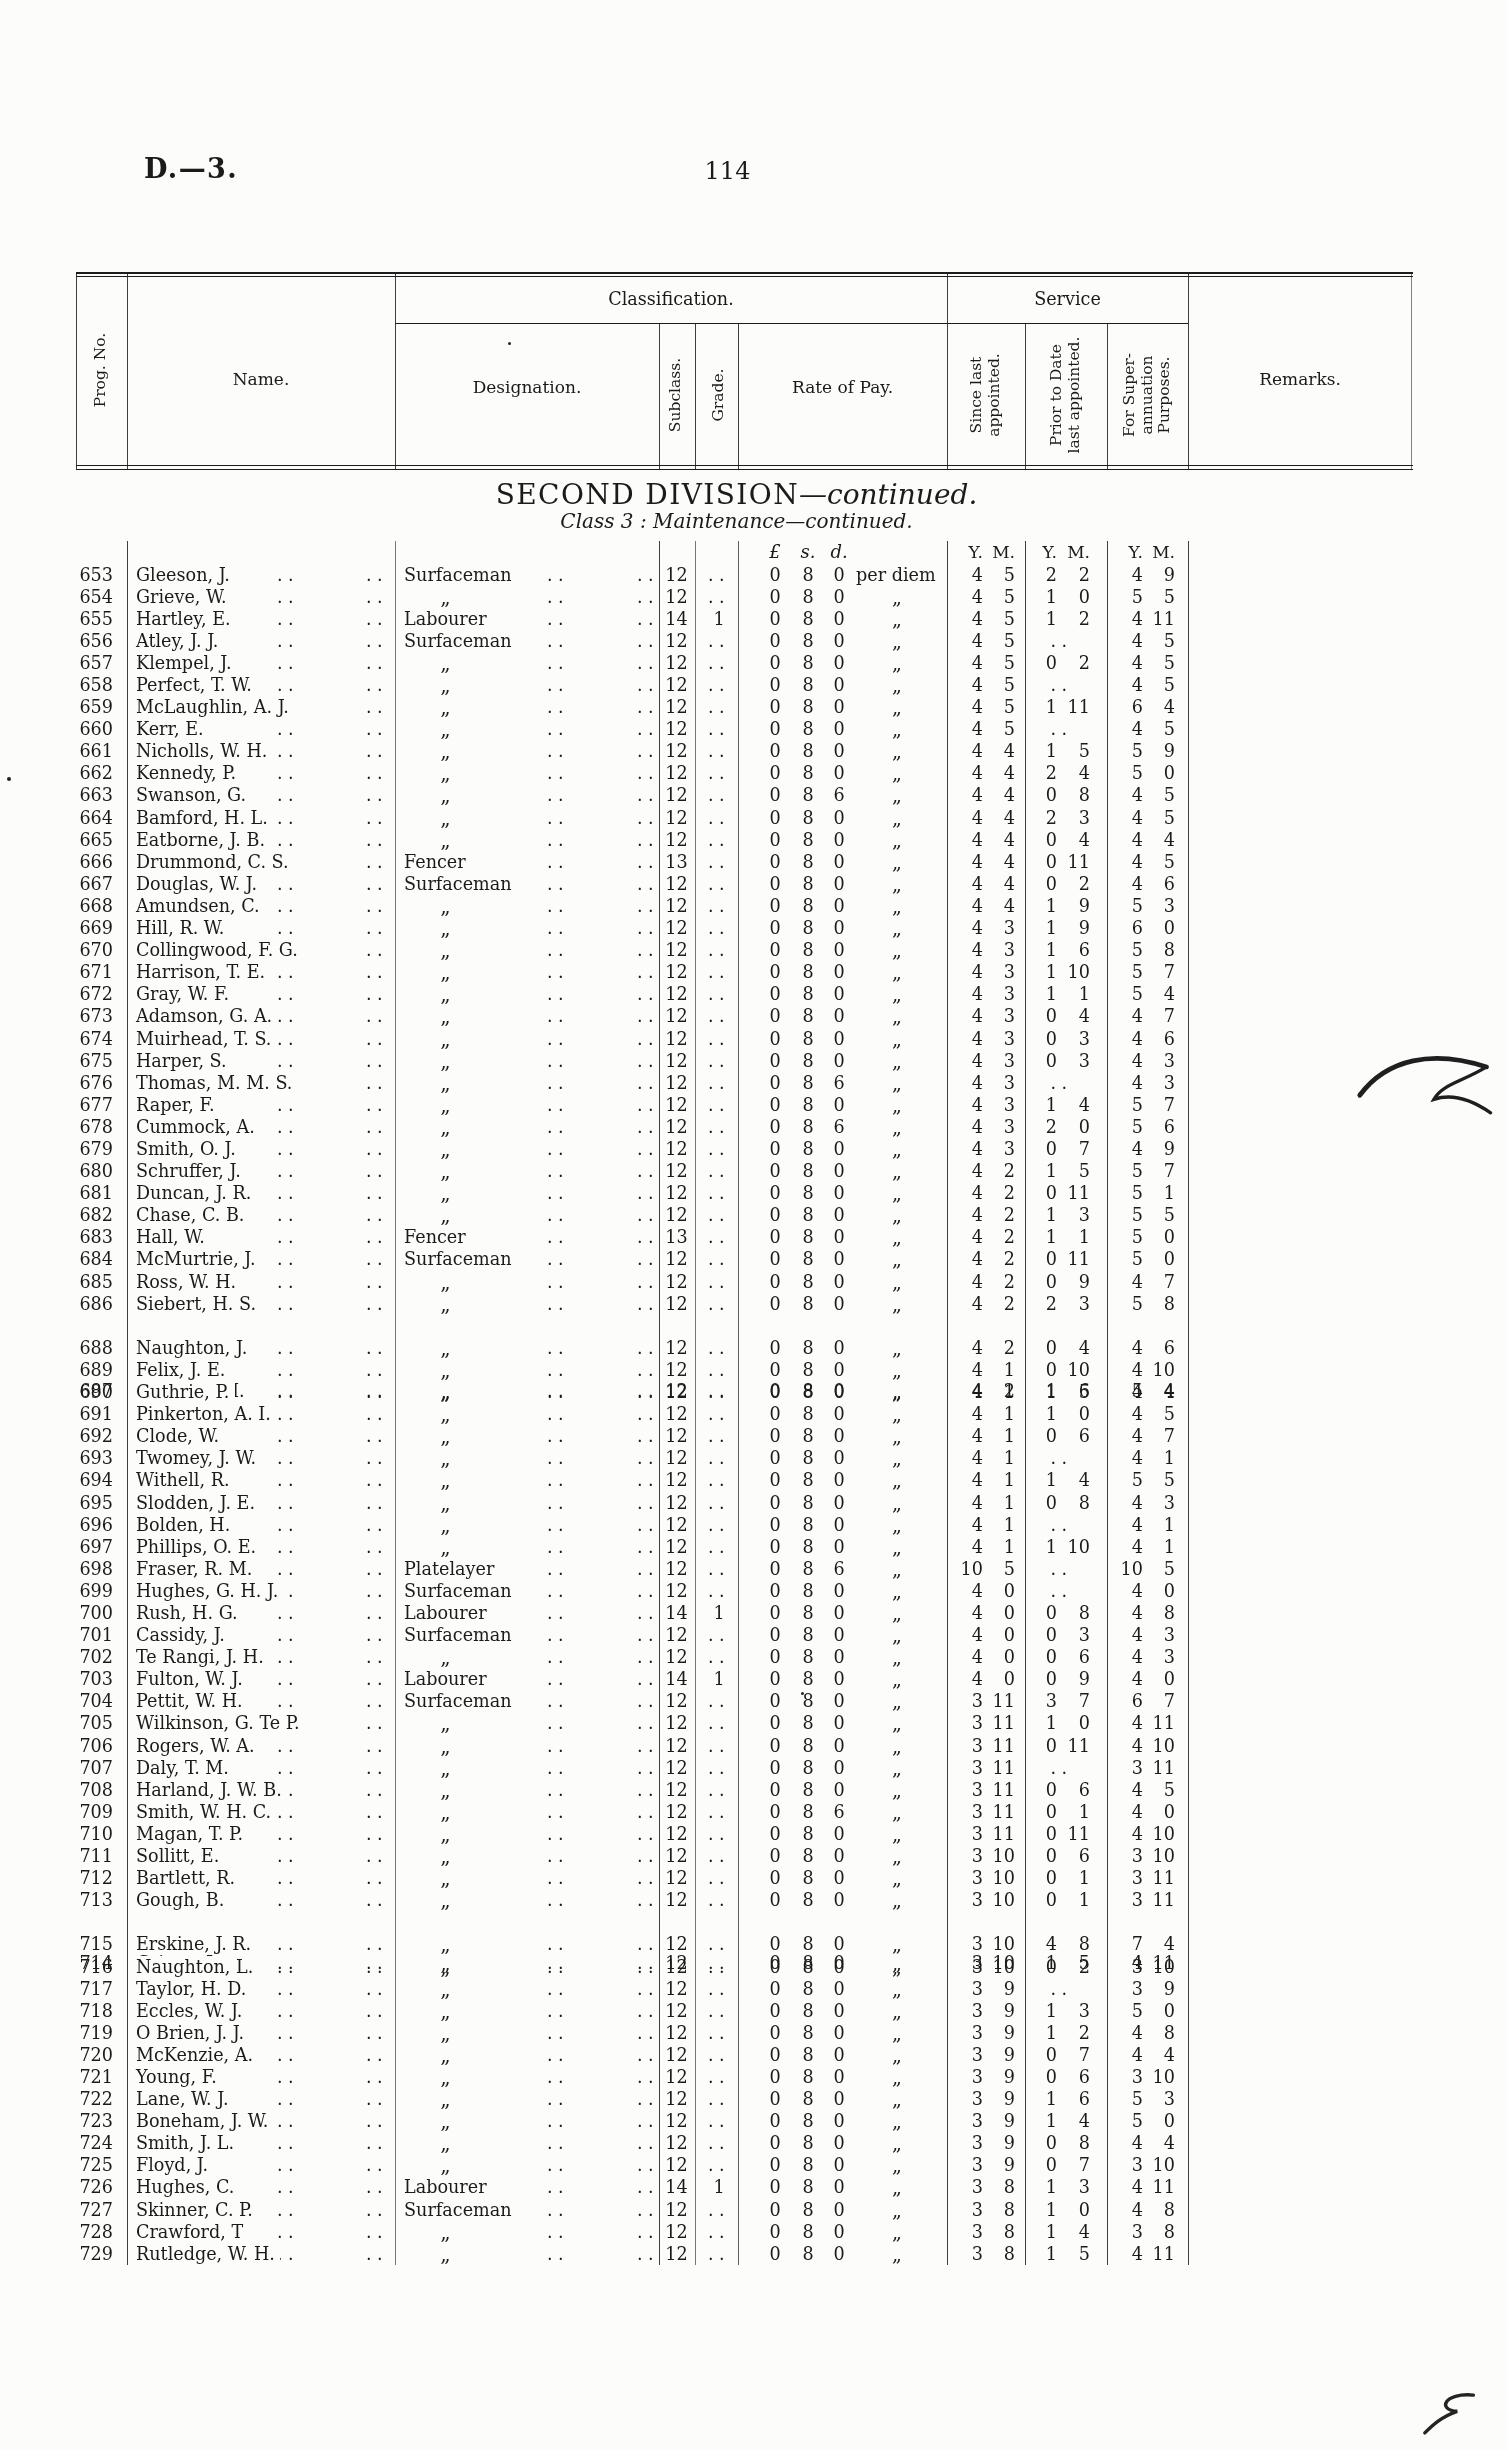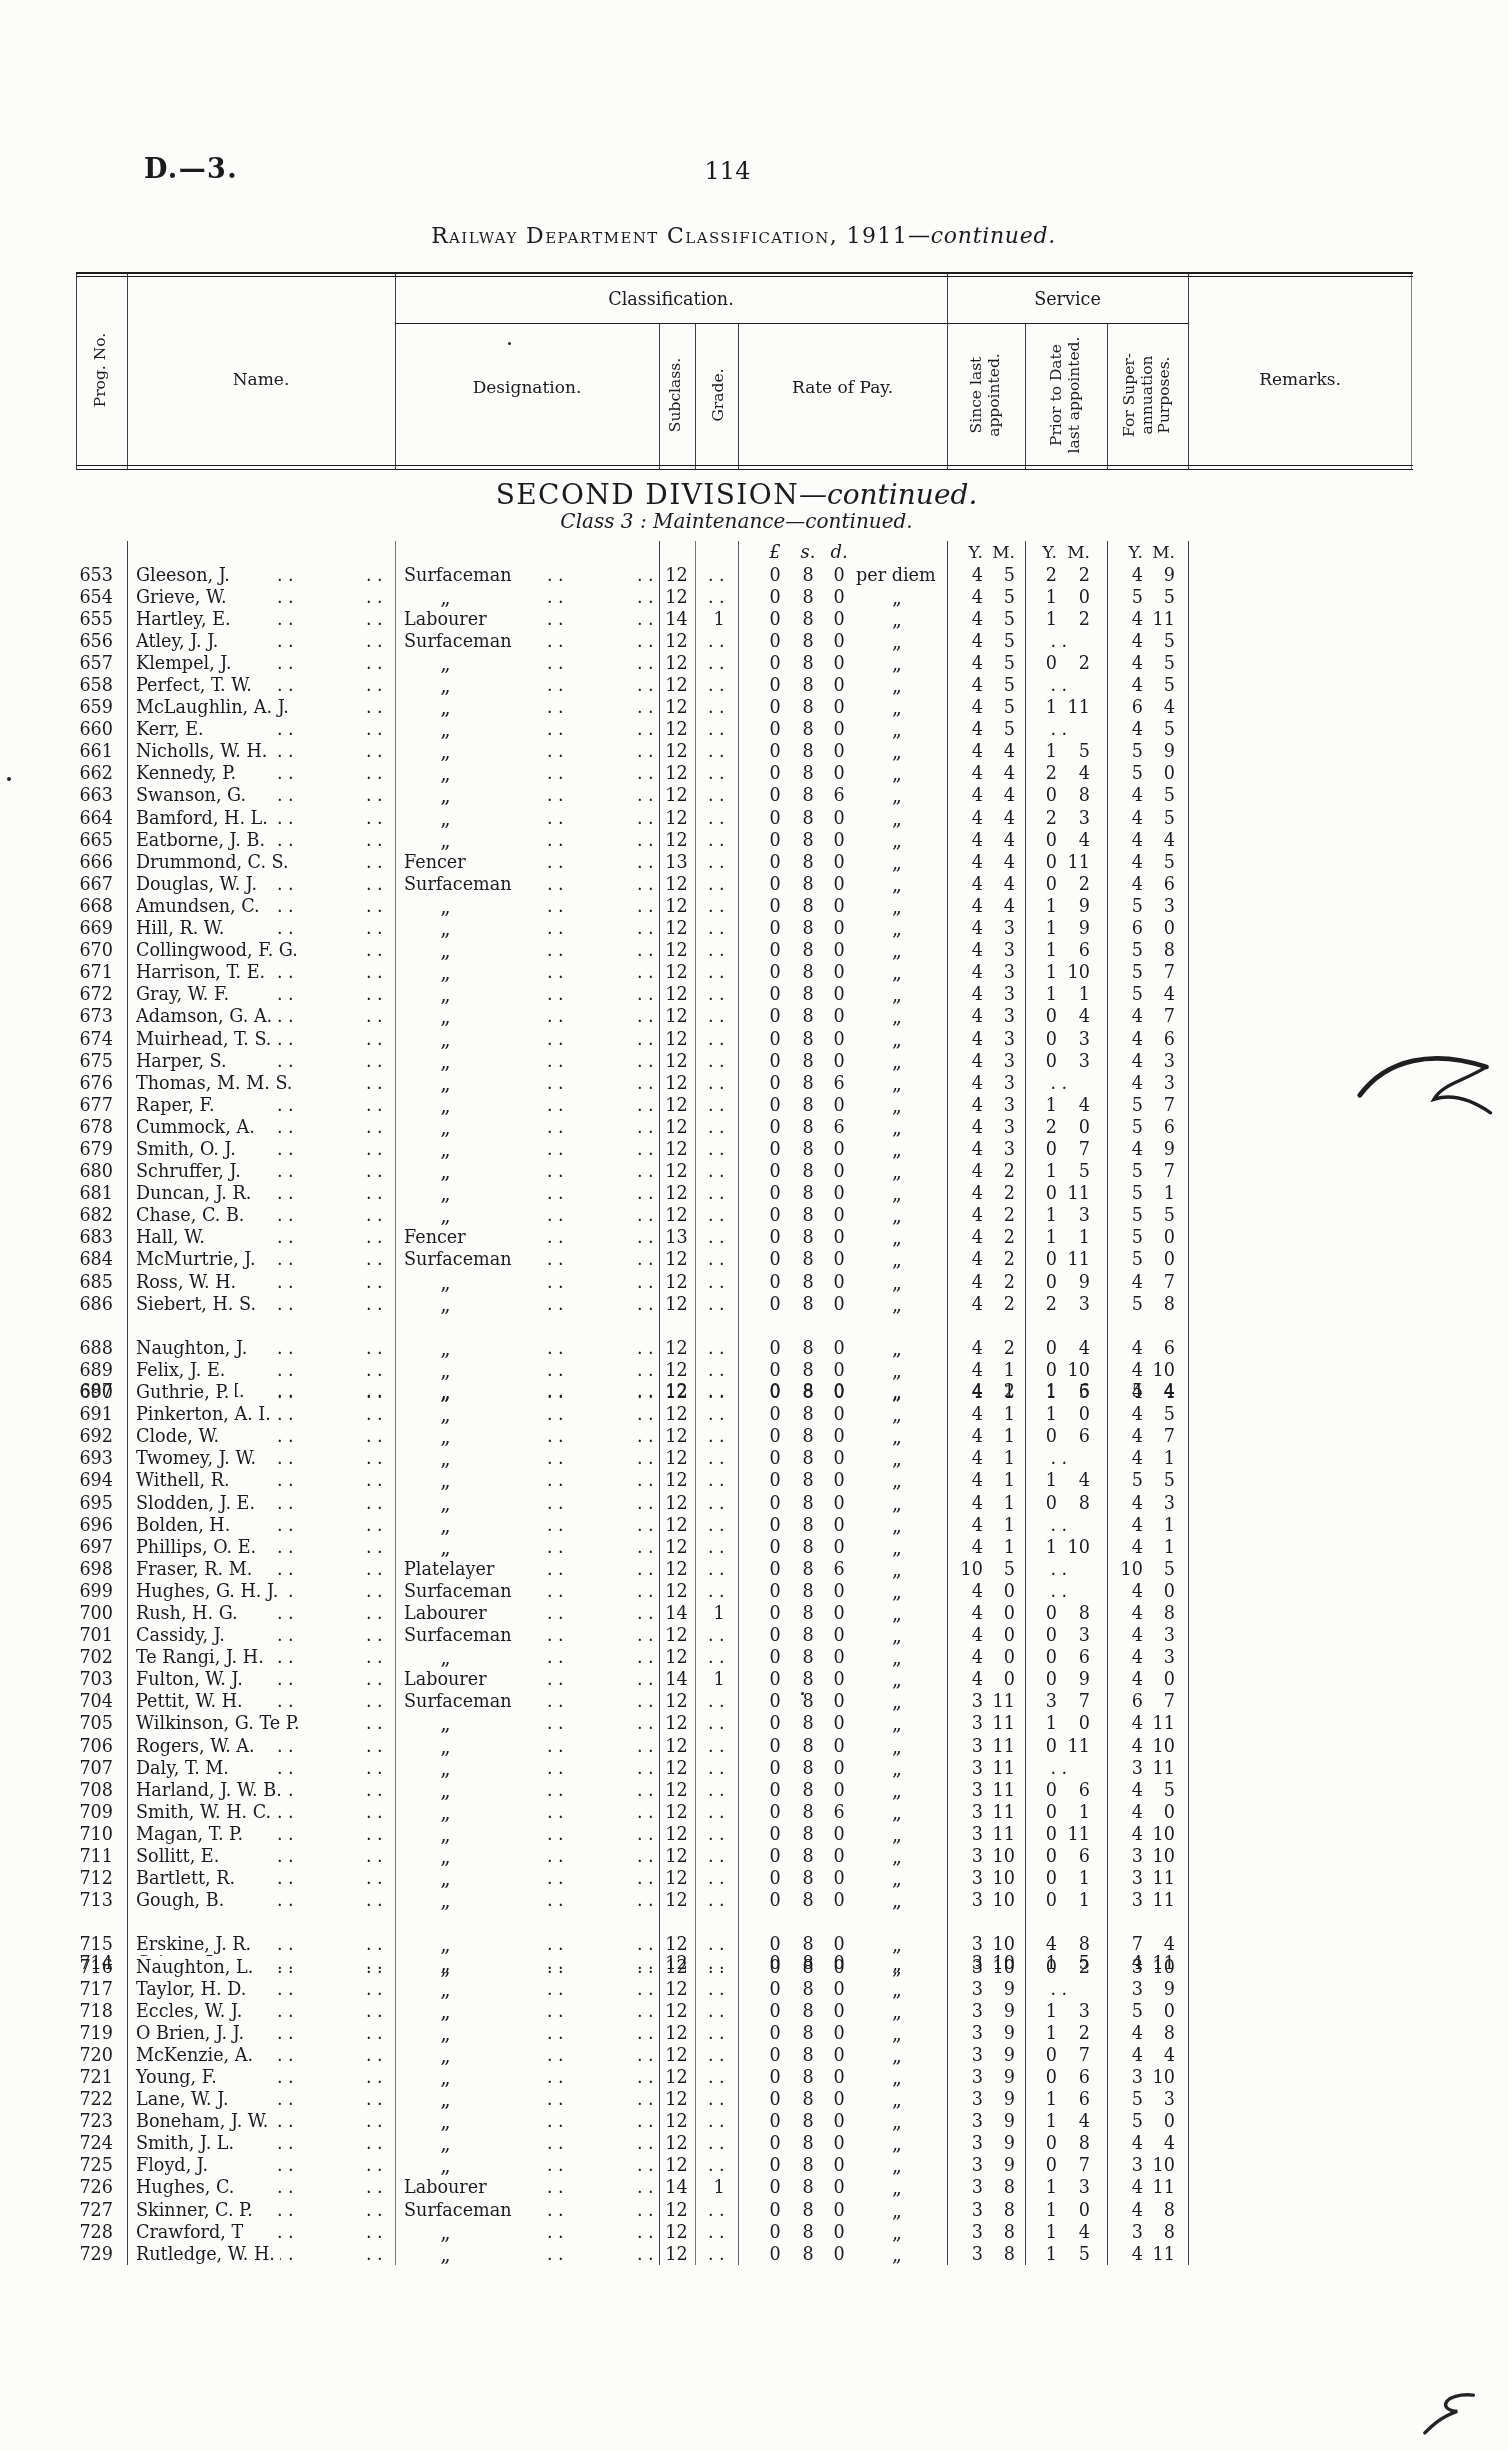--- a/index.html
+++ b/index.html
@@ -71,23 +71,20 @@
   .speck{position:absolute;background:#222;border-radius:50%;}
   svg{position:absolute;overflow:visible;}
 </style>
 </head>
 <body>
 
 <div id="scan-page">
 
   <div class="docref">D.—3.</div>
   <div class="pagenum">114</div>
-  <div class="title">
-    <span class="sc">Railway Department Classification, 1911</span><span class="it">—continued.</span>
-  </div>
 
   <div class="hr" style="left:76px;top:272px;width:1337px;height:2px;"></div>
   <div class="hr" style="left:76px;top:276px;width:1337px;height:0.7px;"></div>
   <div class="hr" style="left:395px;top:323px;width:793px;"></div>
   <div class="hr" style="left:76px;top:465px;width:1337px;"></div>
   <div class="hr" style="left:76px;top:469px;width:1337px;height:0.7px;"></div>
 
   <div class="vr" style="left:76px;top:272px;height:197px;"></div>
   <div class="vr" style="left:127px;top:272px;height:197px;"></div>
   <div class="vr" style="left:395px;top:272px;height:197px;"></div>

